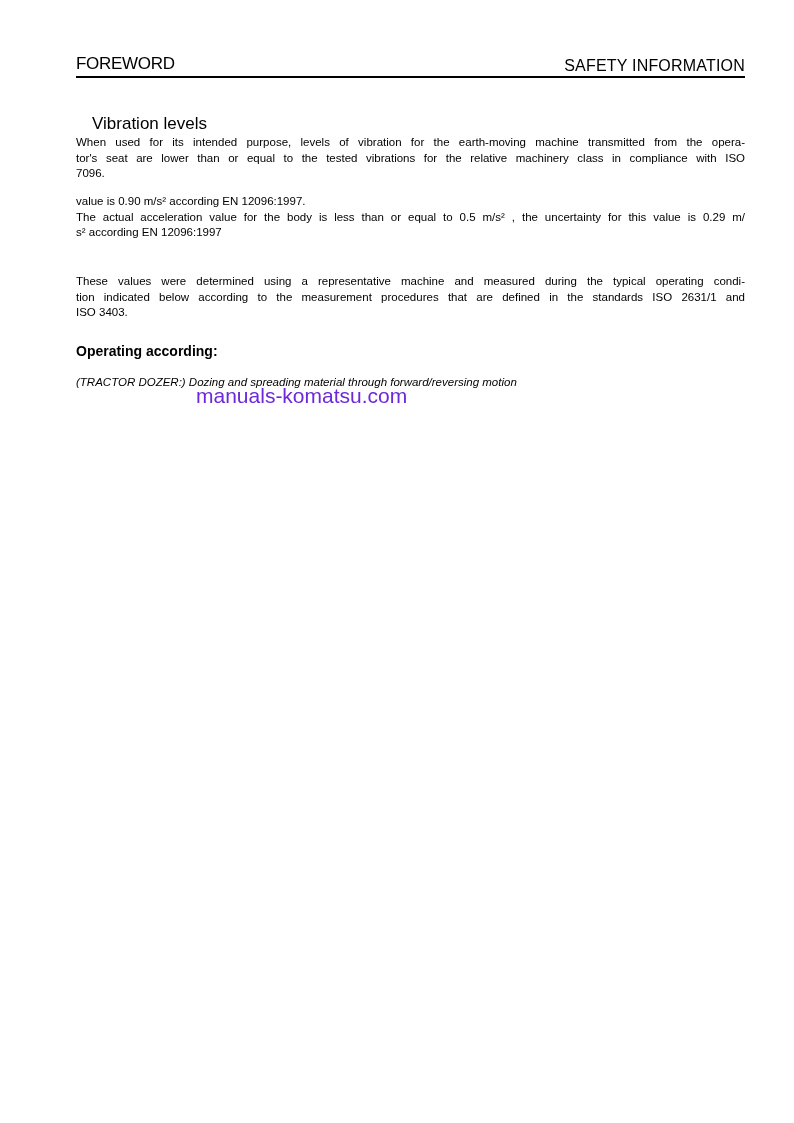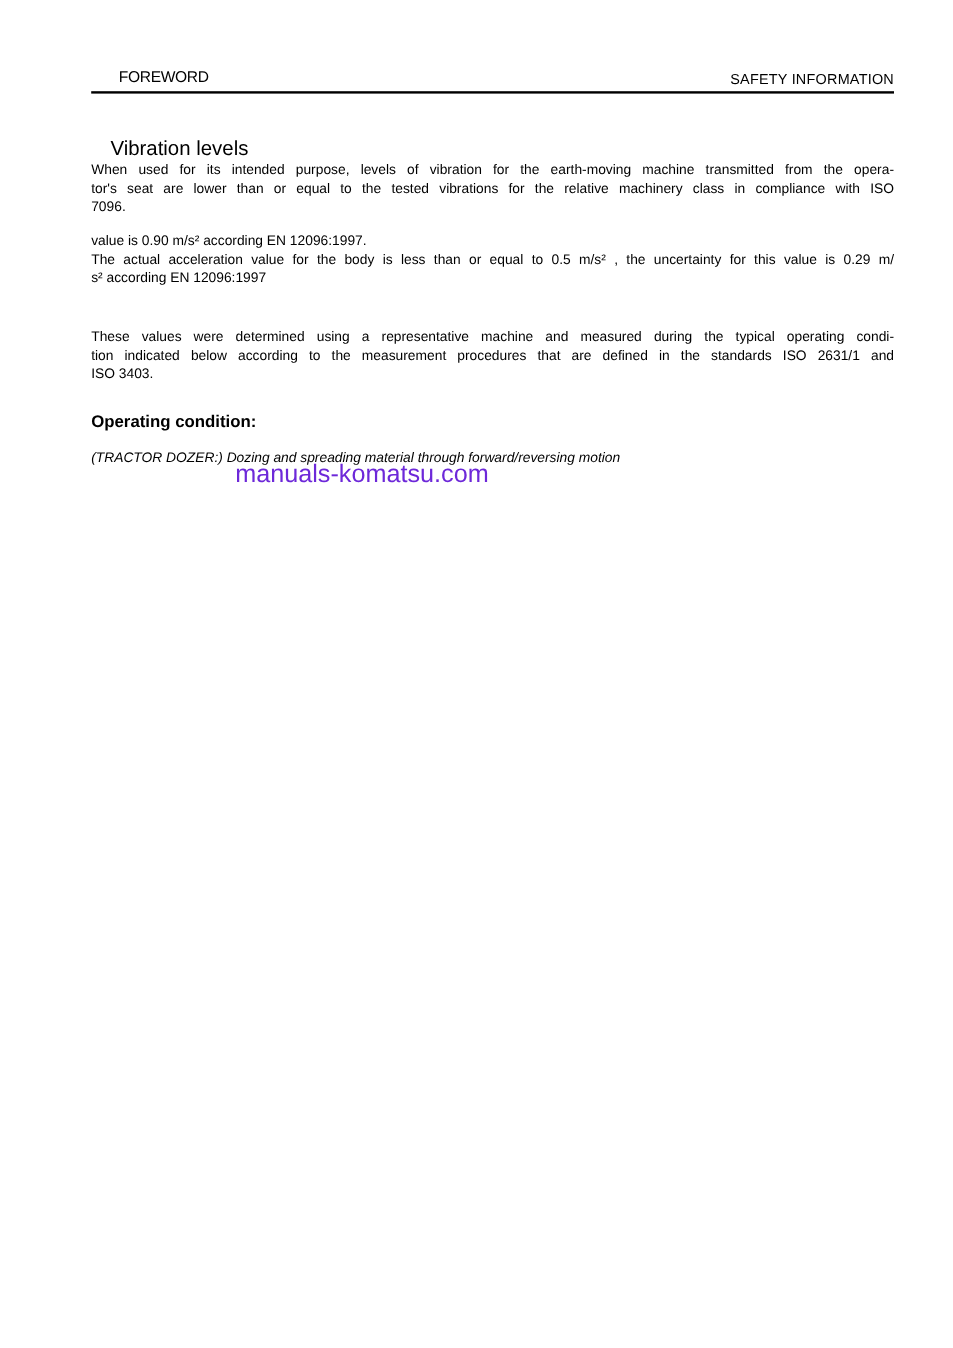--- a/index.html
+++ b/index.html
@@ -20,30 +20,29 @@
       left: 76px;
       top: 54px;
       width: 669px;
       height: 22px;
       border-bottom: 2px solid #000000;
     }
     .header-left {
       position: absolute;
       left: 0;
       top: 0;
-      font-size: 13px;
+      font-size: 17px;
       letter-spacing: -0.3px;
       line-height: 20px;
-      margin-left: 23px;
     }
     .header-right {
       position: absolute;
       right: 0;
       top: 5px;
-      font-size: 12px;
+      font-size: 16px;
       letter-spacing: 0.2px;
       line-height: 14px;
     }
     .section-title {
       position: absolute;
       left: 76px;
       top: 97px;
       font-size: 17px;
       font-weight: normal;
       line-height: 22px;
@@ -114,21 +113,21 @@
   <span class="line just">The actual acceleration value for the body is less than or equal to 0.5 m/s² , the uncertainty for this value is 0.29 m/</span>
   <span class="line">s² according EN 12096:1997</span>
 </div>
 
 <div class="para" style="top:274px;">
   <span class="line just">These values were determined using a representative machine and measured during the typical operating condi-</span>
   <span class="line just">tion indicated below according to the measurement procedures that are defined in the standards ISO 2631/1 and</span>
   <span class="line">ISO 3403.</span>
 </div>
 
-<h2 class="sub-title">Operating condition:</h2>
+<h2 class="sub-title">Operating according:</h2>
 
 <div class="para" style="top:375px;font-style:italic;">
   <span class="line">(TRACTOR DOZER:) Dozing and spreading material through forward/reversing motion</span>
 </div>
 
 <div class="watermark">manuals-komatsu.com</div>
 
 <div class="page-number">1-5</div>
 
 </body></html>

